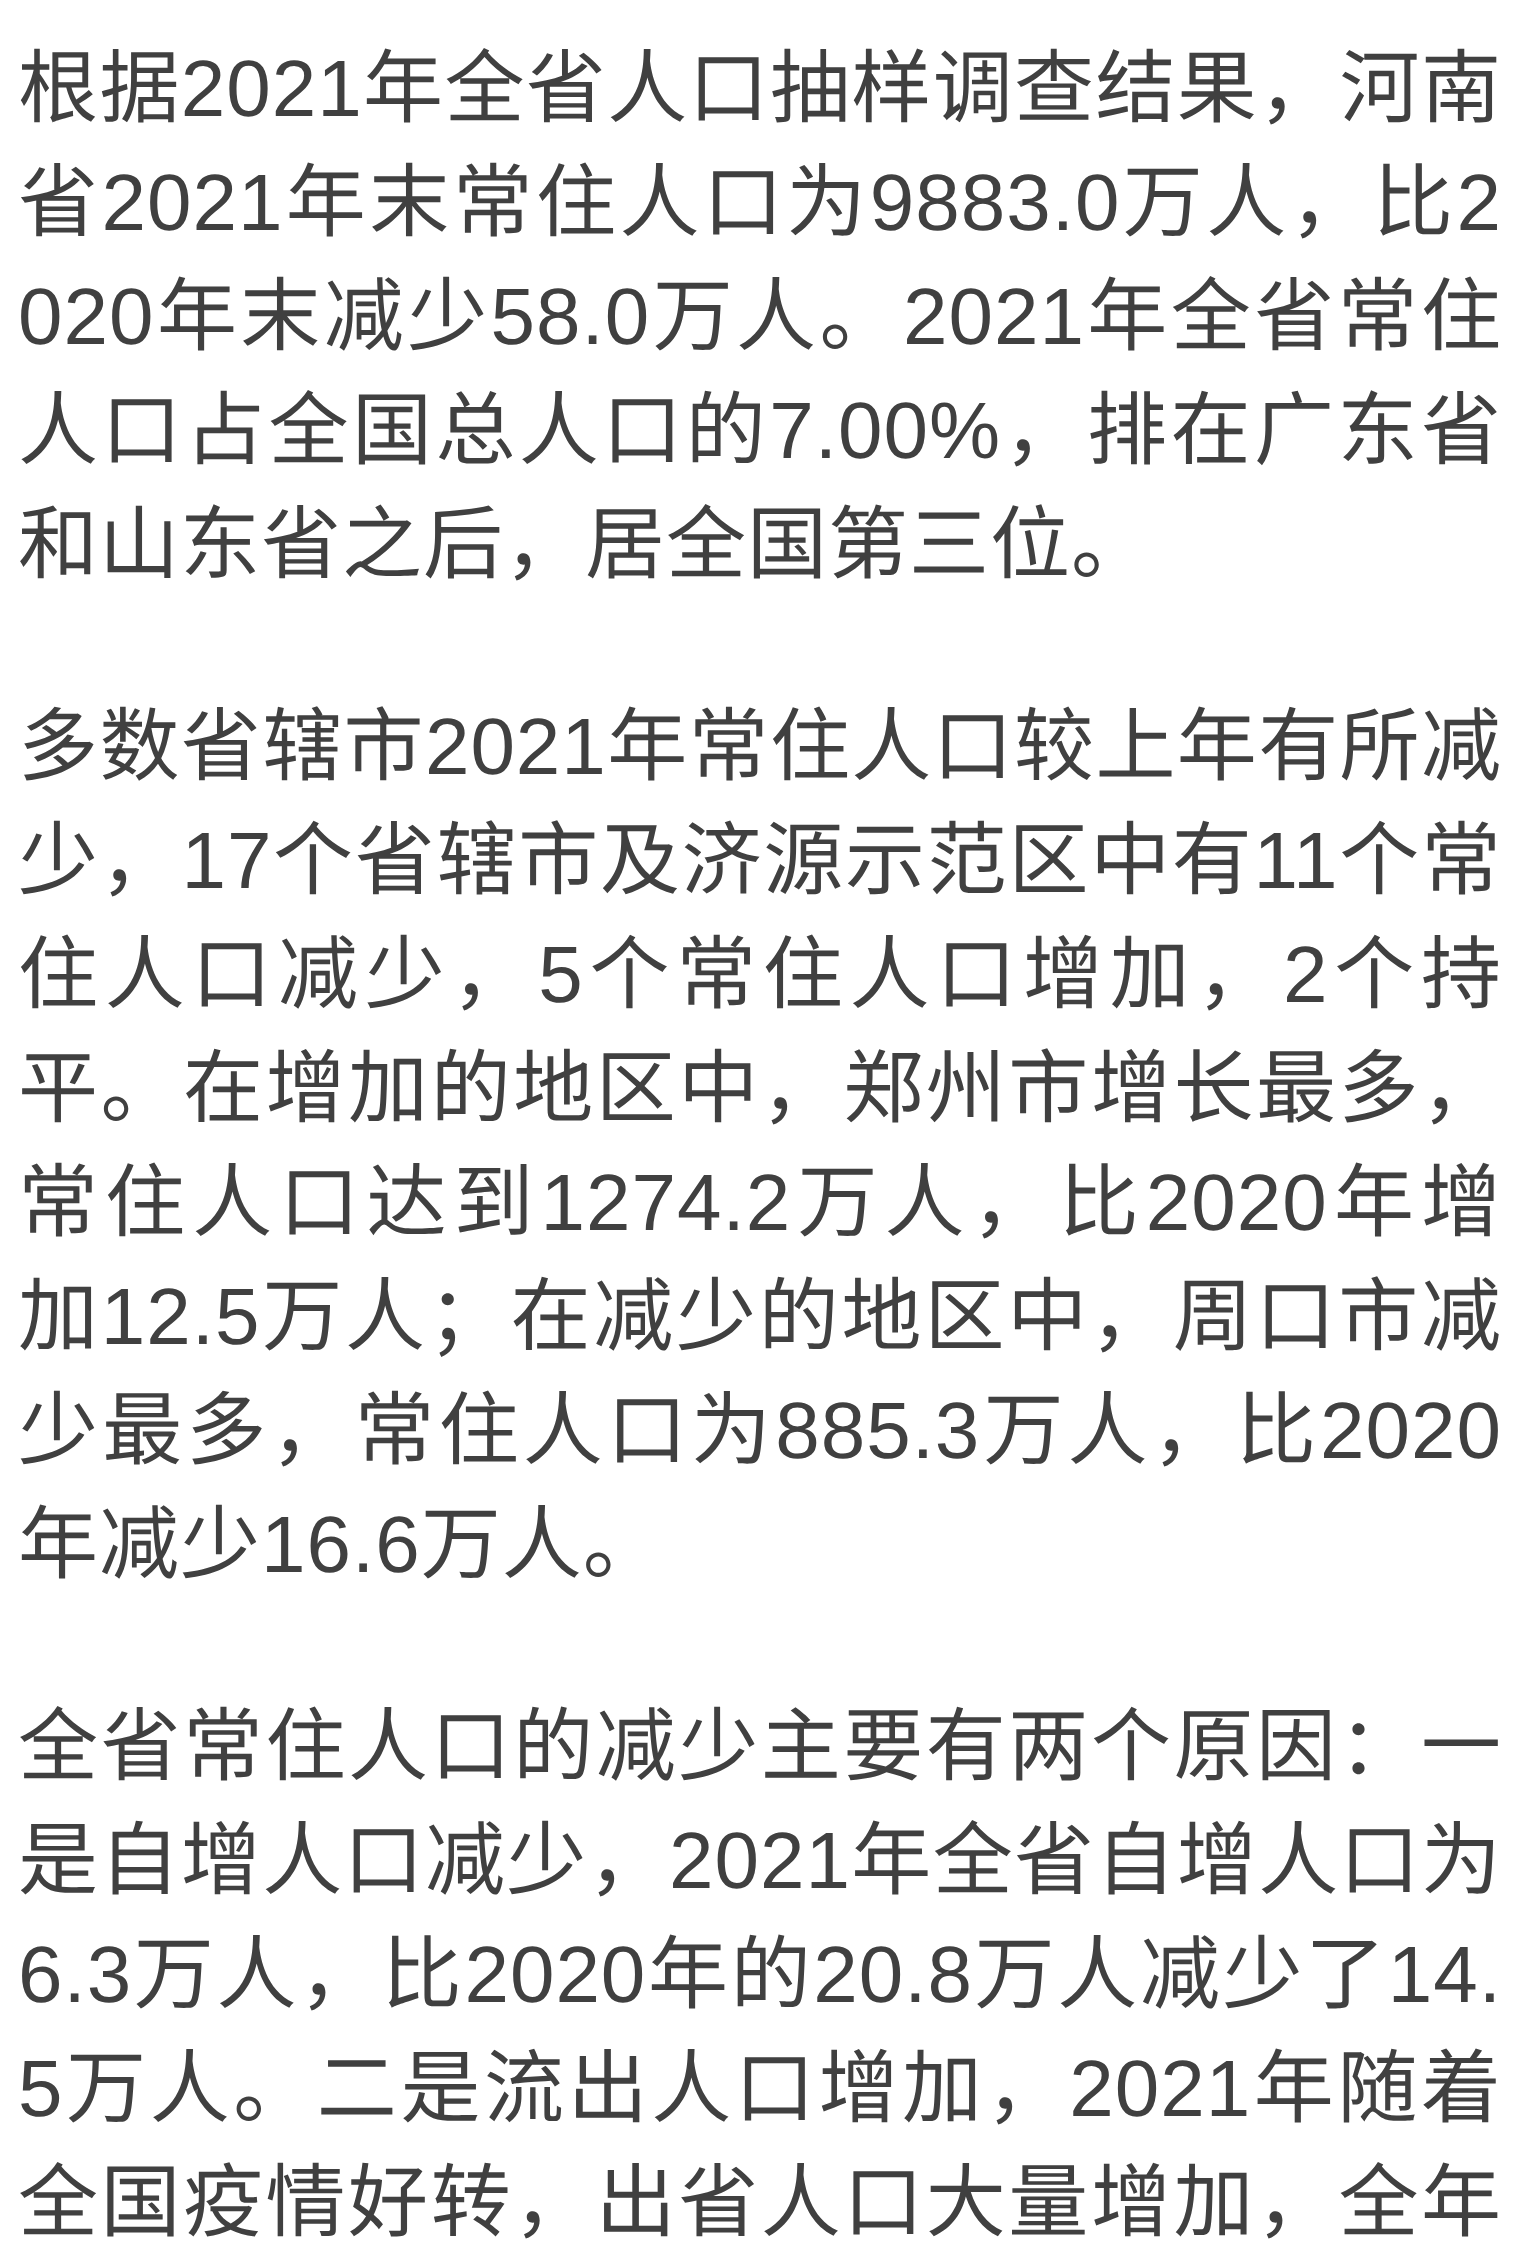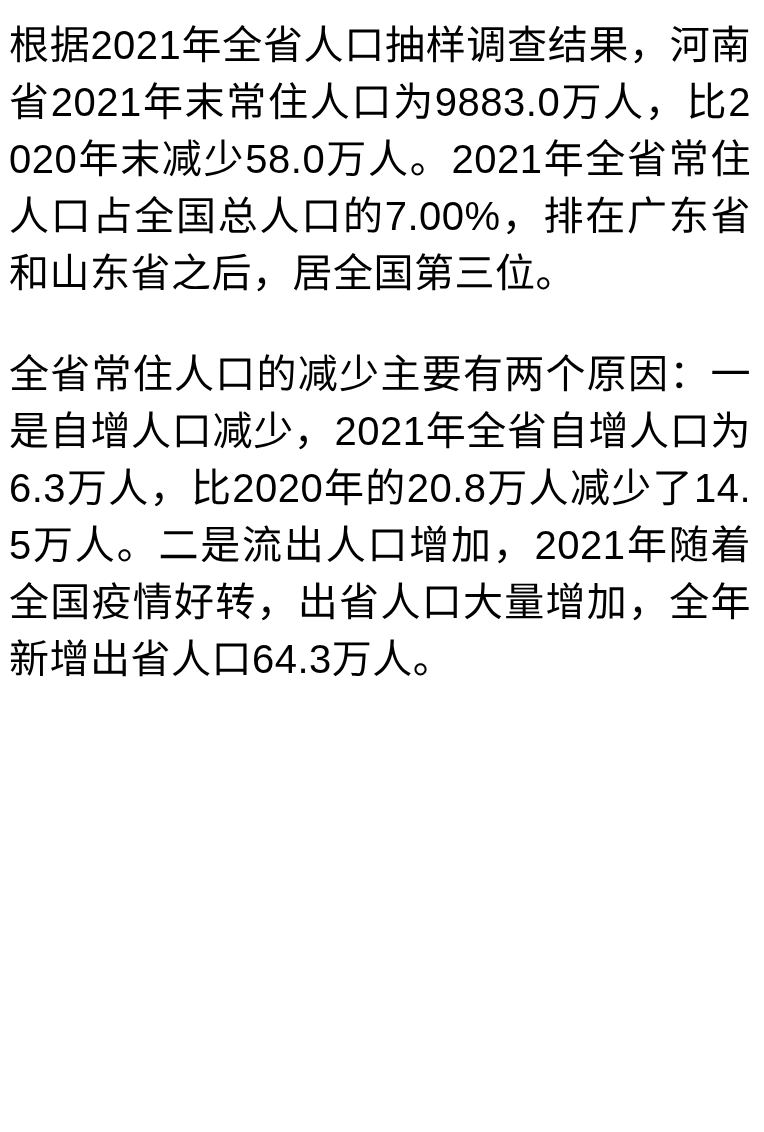--- a/index.html
+++ b/index.html
@@ -18,30 +18,31 @@
     width: 764px;
     height: 1132px;
     padding: 17px 13px 10px 9px;
     background: #ffffff;
   }
   .article p {
     margin: 0 0 44px 0;
     font-size: 40px;
     line-height: 57px;
     font-weight: 400;
-    color: #000000;
+    color: #404040;
     text-align: justify;
     text-align-last: left;
     text-justify: inter-character;
     letter-spacing: 0.5px;
     word-break: break-all;
   }
   .article p:last-child {
     margin-bottom: 0;
   }
 </style>
 </head>
 <body>
 
 <div class="article">
   <p>根据2021年全省人口抽样调查结果，河南省2021年末常住人口为9883.0万人，比2020年末减少58.0万人。2021年全省常住人口占全国总人口的7.00%，排在广东省和山东省之后，居全国第三位。</p>
+  <p>多数省辖市2021年常住人口较上年有所减少，17个省辖市及济源示范区中有11个常住人口减少，5个常住人口增加，2个持平。在增加的地区中，郑州市增长最多，常住人口达到1274.2万人，比2020年增加12.5万人；在减少的地区中，周口市减少最多，常住人口为885.3万人，比2020年减少16.6万人。</p>
   <p>全省常住人口的减少主要有两个原因：一是自增人口减少，2021年全省自增人口为6.3万人，比2020年的20.8万人减少了14.5万人。二是流出人口增加，2021年随着全国疫情好转，出省人口大量增加，全年新增出省人口64.3万人。</p>
 </div>
 
 </body></html>

